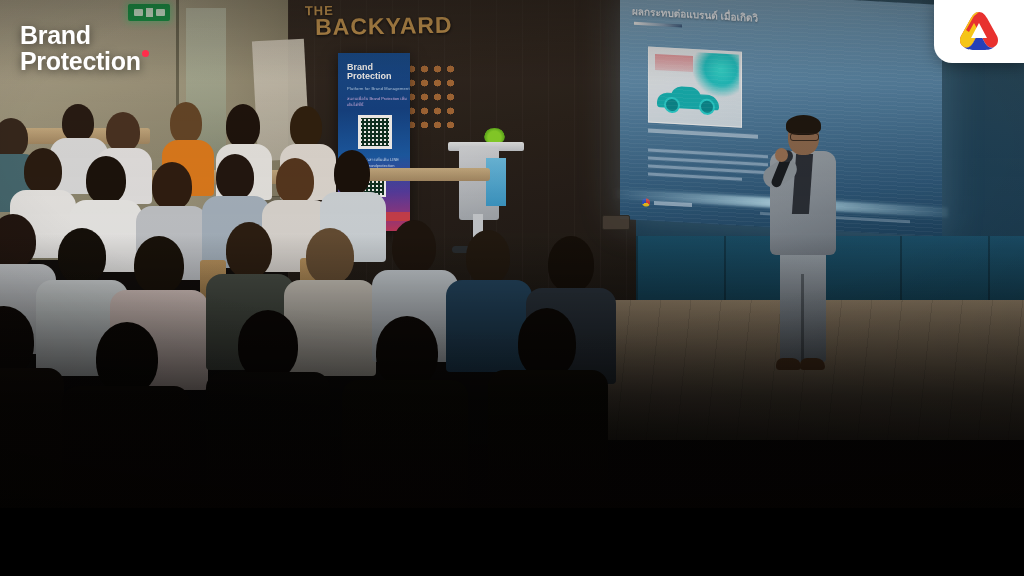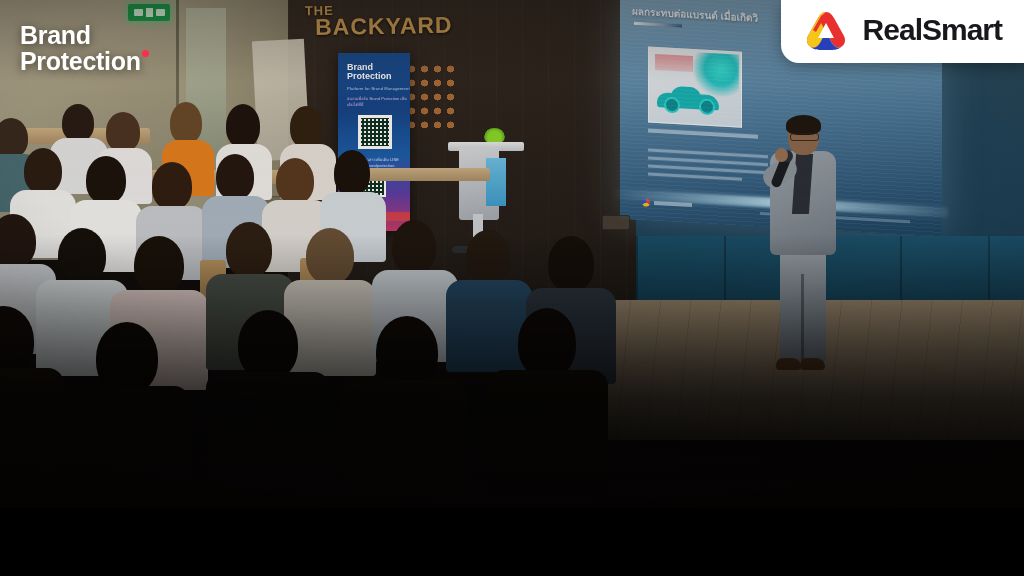--- a/index.html
+++ b/index.html
@@ -538,17 +538,16 @@
 
   <div class="brandcard">
     <span class="brandmark">
       <svg width="46" height="42" viewBox="0 0 46 42" aria-hidden="true">
         <path d="M23 3 C27 3 29 6 31 9 L41 27 C43 31 42 36 38 38 C34 40 31 37 29 34 L23 23 L17 34 C15 37 12 40 8 38 C4 36 3 31 5 27 L15 9 C17 6 19 3 23 3 Z" fill="#e8312f"></path>
         <path d="M23 3 C19 3 17 6 15 9 L5 27 C3 31 4 36 8 38 C12 40 15 37 17 34 L23 23 L18 14 L13 23 L10 21 L18 7 Z" fill="#f5c518"></path>
         <path d="M8 38 C12 40 15 37 17 34 L23 23 L29 34 C31 37 34 40 38 38 C35 41 30 41 26 41 L20 41 C16 41 11 41 8 38 Z" fill="#2540b8"></path>
         <path d="M23 14 L31 29 L15 29 Z" fill="#ffffff"></path>
       </svg>
     </span>
-    <span class="brandtext">RealSmart</span>
   </div>
 
 
 </div>
 
 </body></html>

